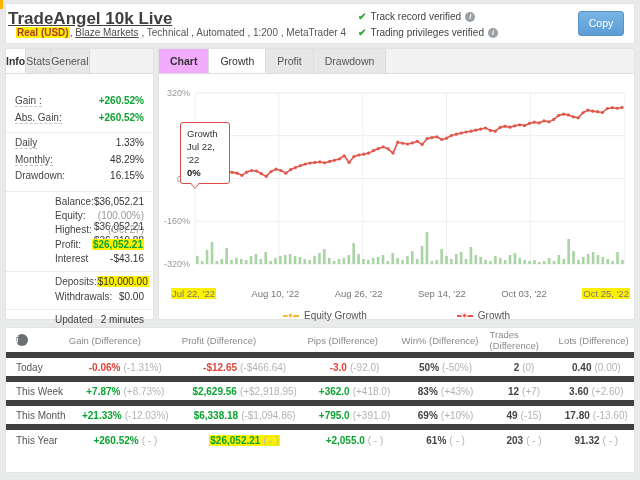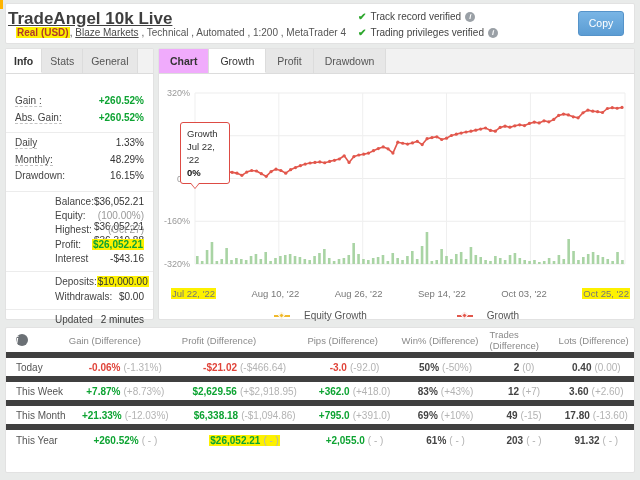--- a/index.html
+++ b/index.html
@@ -24,21 +24,21 @@
               text-align:center; line-height:23px; }
 
   
   .tabbar { height:25px; background:#f2f2f2; border-bottom:1px solid #dcdcdc; font-size:10.5px; display:flex; align-items:stretch; }
   .tab { padding:0 11px; line-height:24px; color:#555; background:#e7e7e7; border-right:1px solid #dcdcdc; cursor:pointer; }
   .tab.lbl { background:#f0abfc; color:#333; font-weight:bold; cursor:default; }
   .tab.active { background:#fff; color:#333; border-bottom:1px solid #fff; }
 
   
   #info-panel { left:5px; top:48px; width:149px; height:272px; }
-  #info-panel .tab { padding:0 8px; }
+  #info-panel .tab { padding:0 0; }
   .stats { padding:21px 9px 0 9px; font-size:10px; }
   .srow { display:flex; justify-content:space-between; align-items:baseline; height:16.5px; }
   .srow.sm { height:14.4px;margin-left:40px; }
   .slabel { color:#444; }
   .slabel.dash { border-bottom:1px dashed #c4c4c4; }
   .sval { color:#333; text-align:right; }
   .sval .pre { color:#9a9a9a; }
   .pos { color:#0da332; font-weight:bold; }
   .neg { color:#e0443a; font-weight:bold; }
   .sep { border-top:1px solid #ececec; margin:4px -9px 4px -9px; }
@@ -51,21 +51,21 @@
                    border-radius:3px; padding:4px 6px; font-size:9.5px; line-height:13px; color:#333; z-index:5; }
   #chart-tooltip .tt-val { font-weight:bold; color:#111; }
   #chart-tooltip .arrow { position:absolute; left:9px; bottom:-6px; width:0; height:0;
                    border-left:5px solid transparent; border-right:5px solid transparent; border-top:6px solid #dd4b44; }
   #chart-tooltip .arrow::after { content:""; position:absolute; left:-4px; top:-6.5px; width:0; height:0;
                    border-left:4px solid transparent; border-right:4px solid transparent; border-top:5px solid #fff; }
   #xlabels { position:absolute; left:12px; right:4px; top:214px; display:flex; justify-content:space-between;
              font-size:9.5px; color:#777; }
   #legend { position:absolute; left:0; right:0; top:236px; display:flex; justify-content:center; gap:90px;
             font-size:10px; color:#555; }
-  .legend-item { display:flex; align-items:center; gap:14px; cursor:pointer; }
+  .legend-item { display:flex; align-items:center; gap:5px; cursor:pointer; }
   .legend-marker { position:relative; width:16px; height:2px; display:inline-block; }
   .legend-diamond { position:absolute; left:5.5px; top:-2px; width:5px; height:5px; transform:rotate(45deg); border:1px solid #fff; }
 
   
   #periods-panel { left:5px; top:327px; width:630px; height:146px; }
   #ptable { width:100%; border-collapse:collapse; font-size:10px; table-layout:fixed; }
   #ptable th { font-weight:normal; color:#8a8a8a; font-size:9.5px; height:27px; text-align:left; }
   #ptable td { height:24px; text-align:center; border-top:6px solid #404040; }
   #ptable td.rowlabel, #ptable th.rowlabel { text-align:left; padding-left:10px; color:#555; }
   .diff { color:#b3b3b3; margin-left:3px; font-weight:normal; }
@@ -412,21 +412,21 @@
       <th>Gain (Difference)</th>
       <th>Profit (Difference)</th>
       <th>Pips (Difference)</th>
       <th>Win% (Difference)</th>
       <th>Trades (Difference)</th>
       <th>Lots (Difference)</th>
     </tr>
     <tr>
       <td class="rowlabel">Today</td>
       <td><span class="neg">-0.06%</span><span class="diff">(-1.31%)</span></td>
-      <td><span class="neg">-$21.02</span><span class="diff">(-$466.64)</span></td>
+      <td><span class="neg">-$12.65</span><span class="diff">(-$466.64)</span></td>
       <td><span class="neg">-3.0</span><span class="diff">(-92.0)</span></td>
       <td><span class="neu">50%</span><span class="diff">(-50%)</span></td>
       <td><span class="neu">2</span><span class="diff">(0)</span></td>
       <td><span class="neu">0.40</span><span class="diff">(0.00)</span></td>
     </tr>
     <tr>
       <td class="rowlabel">This Week</td>
       <td><span class="pos">+7.87%</span><span class="diff">(+8.73%)</span></td>
       <td><span class="pos">$2,629.56</span><span class="diff">(+$2,918.95)</span></td>
       <td><span class="pos">+362.0</span><span class="diff">(+418.0)</span></td>

